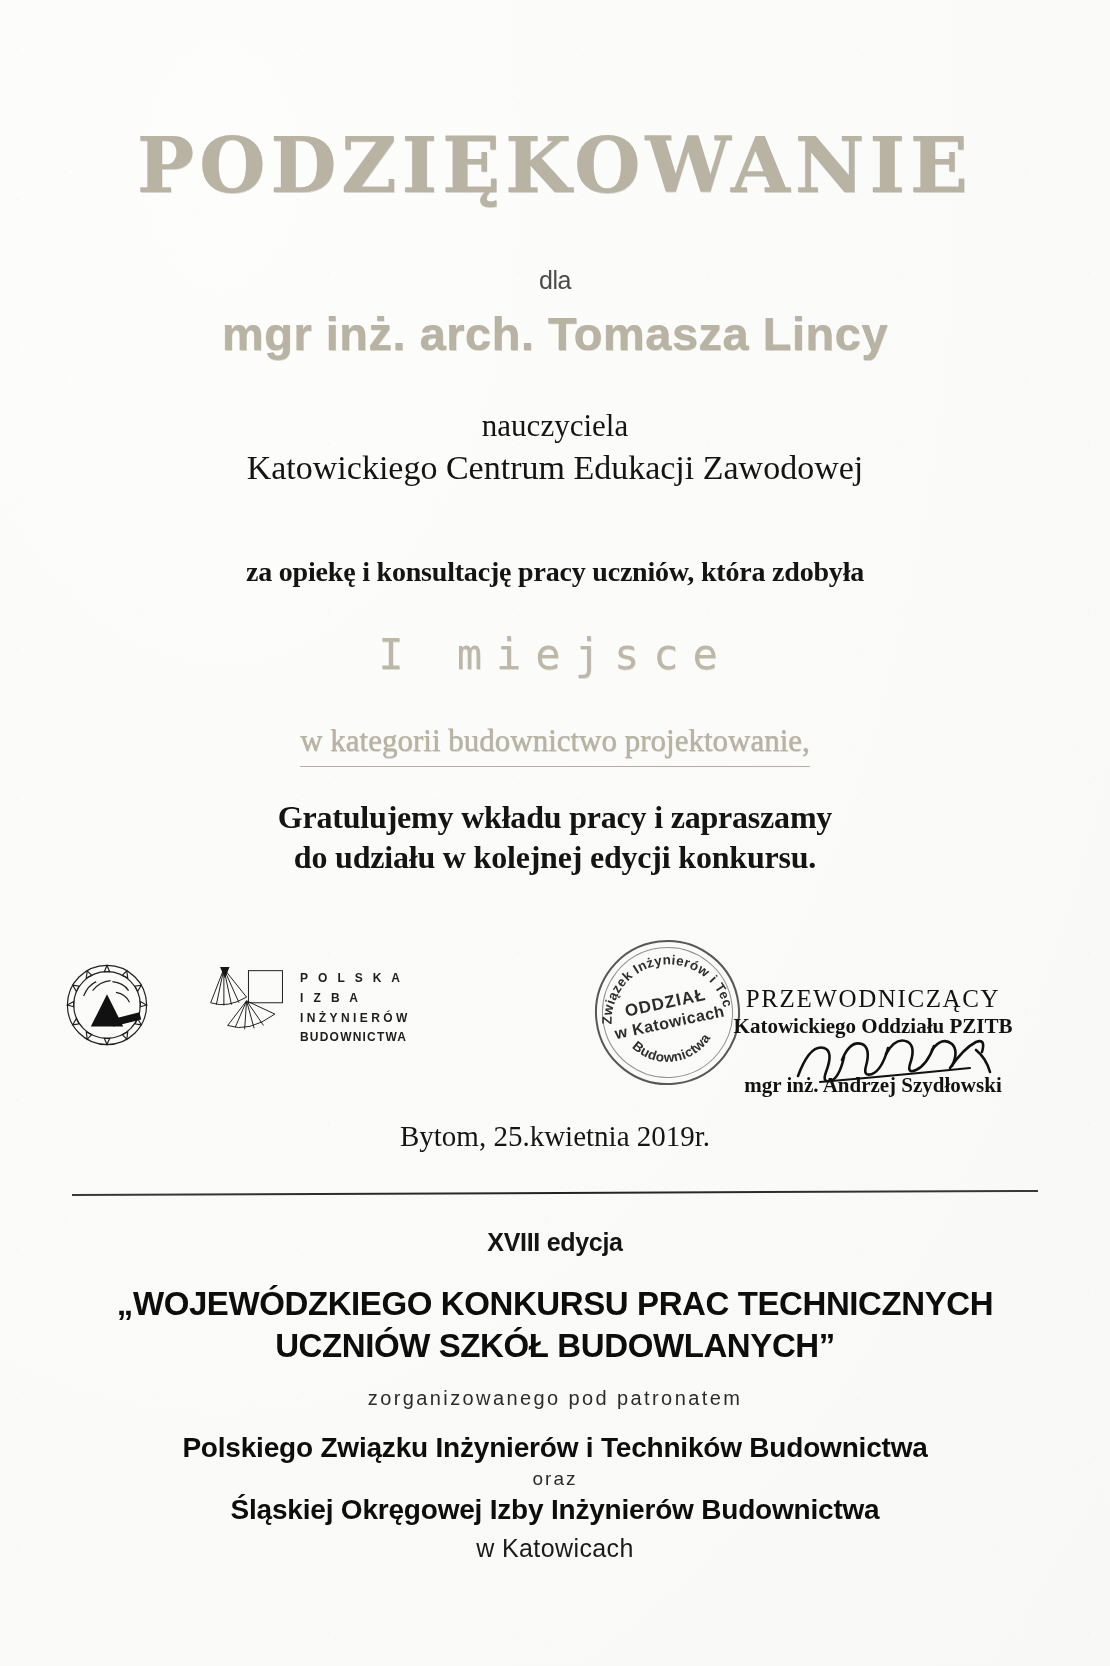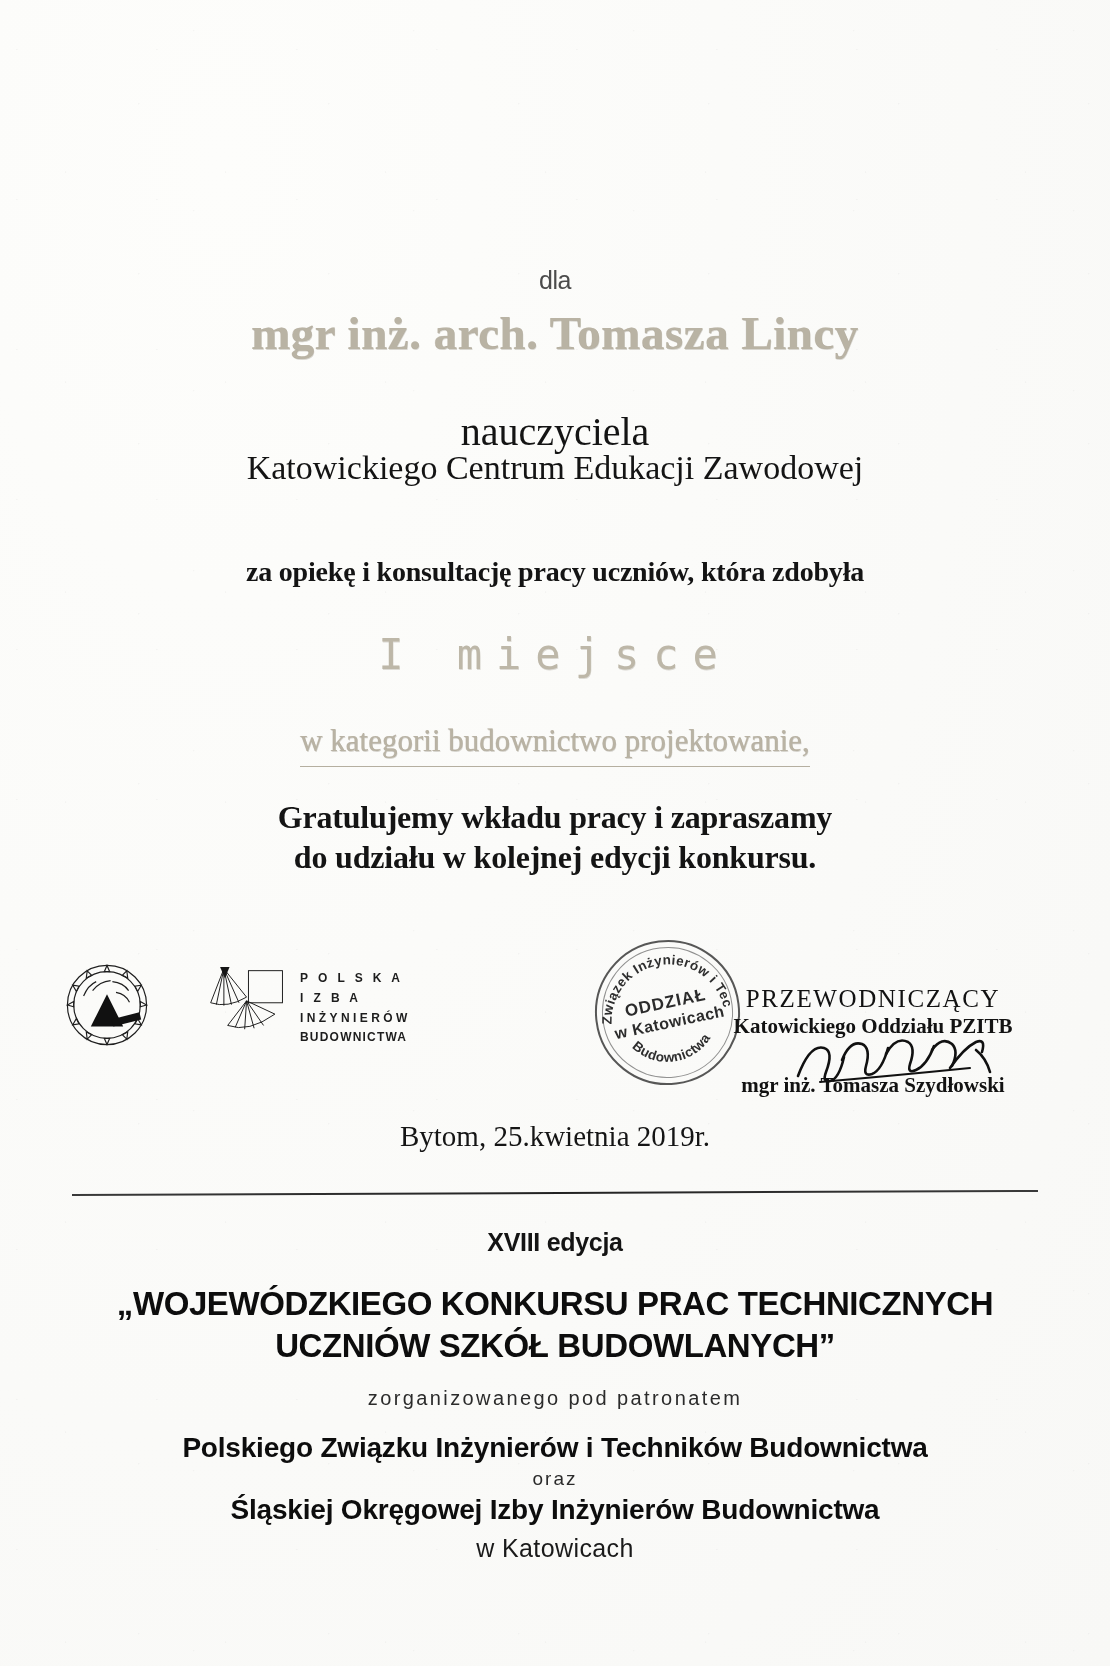--- a/index.html
+++ b/index.html
@@ -37,33 +37,33 @@
     position:absolute;left:0;right:0;top:266px;
     text-align:center;
     font-family:"Liberation Sans", sans-serif;
     font-size:25px;
     color:#4b4b4b;
     letter-spacing:-0.5px;
   }
   .recipient{
     position:absolute;left:0;right:0;top:306px;
     text-align:center;
-    font-family:Liberation Serif, serif;
+    font-family:Liberation Sans, sans-serif;
     font-size:47px;
     font-weight:700;
     letter-spacing:0.5px;
   }
   .ser{
     font-family:"Liberation Serif", serif;
     color:#141414;
   }
   .role{
     position:absolute;left:0;right:0;top:408px;
     text-align:center;
-    font-size:40px;
+    font-size:31px;
     line-height:1.18;
   }
   .school{
     position:absolute;left:0;right:0;top:447px;
     text-align:center;
     font-size:34px;
     line-height:1.22;
   }
   .reason{
     position:absolute;left:0;right:0;top:556px;
@@ -215,20 +215,21 @@
       radial-gradient(circle at 41% 82%, #777 0.6px, transparent 1px),
       radial-gradient(circle at 88% 17%, #777 0.6px, transparent 1px);
     background-size:140px 150px,190px 170px,160px 210px,220px 180px;
   }
 </style>
 </head>
 <body>
 
 <div class="page">
 
+  <div class="title faded">PODZIĘKOWANIE</div>
 
   <div class="dla">dla</div>
 
   <div class="recipient faded">mgr inż. arch. Tomasza Lincy</div>
 
   <div class="role ser">nauczyciela</div>
 
   <div class="school ser">
     <div>Katowickiego Centrum Edukacji Zawodowej</div>
   </div>
@@ -312,21 +313,21 @@
     </svg>
     <div class="stamp-core">
       <div class="l1">ODDZIAŁ</div>
       <div class="l2">w Katowicach</div>
     </div>
   </div>
 
   <div class="sig">
     <div class="t1">PRZEWODNICZĄCY</div>
     <div class="t2">Katowickiego Oddziału PZITB</div>
-    <div class="t3">mgr inż. Tomasza Szydłowski</div>
+    <div class="t3">mgr inż. Andrzej Szydłowski</div>
   </div>
 
   <svg class="scribble" viewBox="0 0 235 60">
     <g stroke="#111" fill="none" stroke-width="2.6" stroke-linecap="round">
       <path d="M8 46 q12 -32 26 -28 q10 3 2 24 q-4 11 4 9 q9 -2 14 -24"></path>
       <path d="M52 30 q8 -20 20 -16 q9 4 4 22 q-3 11 6 8 q10 -4 16 -26"></path>
       <path d="M96 24 q10 -18 22 -12 q8 5 2 22 q-3 10 6 6 q11 -5 18 -24"></path>
       <path d="M142 20 q10 -14 20 -6 q7 7 0 22"></path>
       <path d="M160 38 q14 -20 26 -26 q10 -4 6 10"></path>
       <path d="M186 20 q10 8 14 22"></path>

